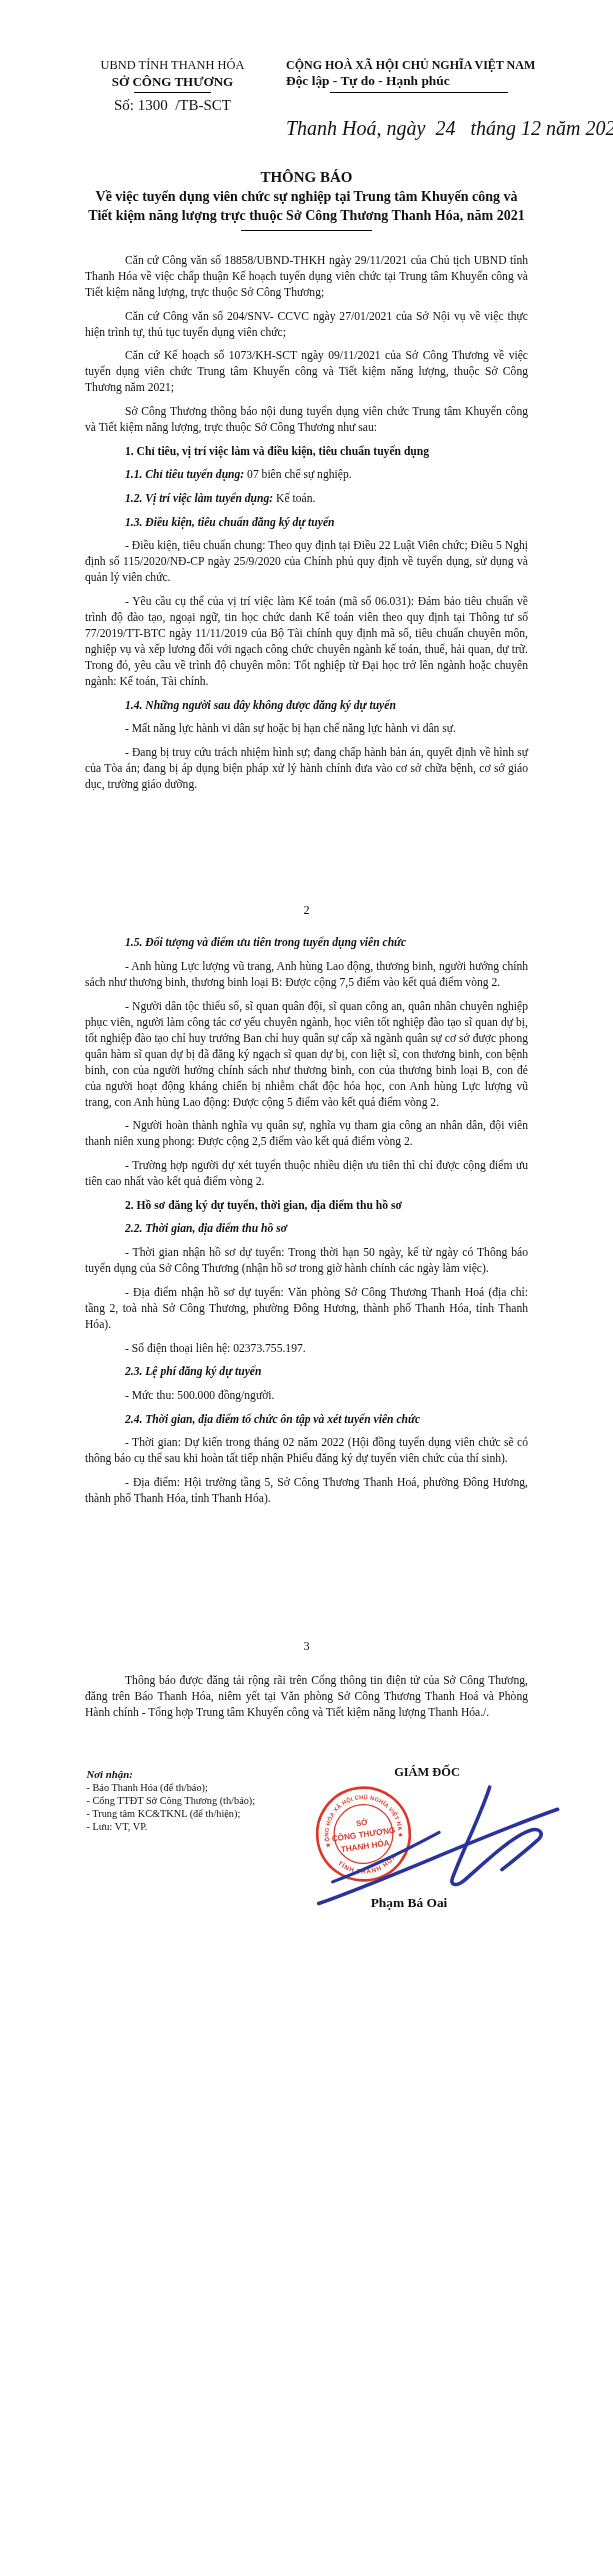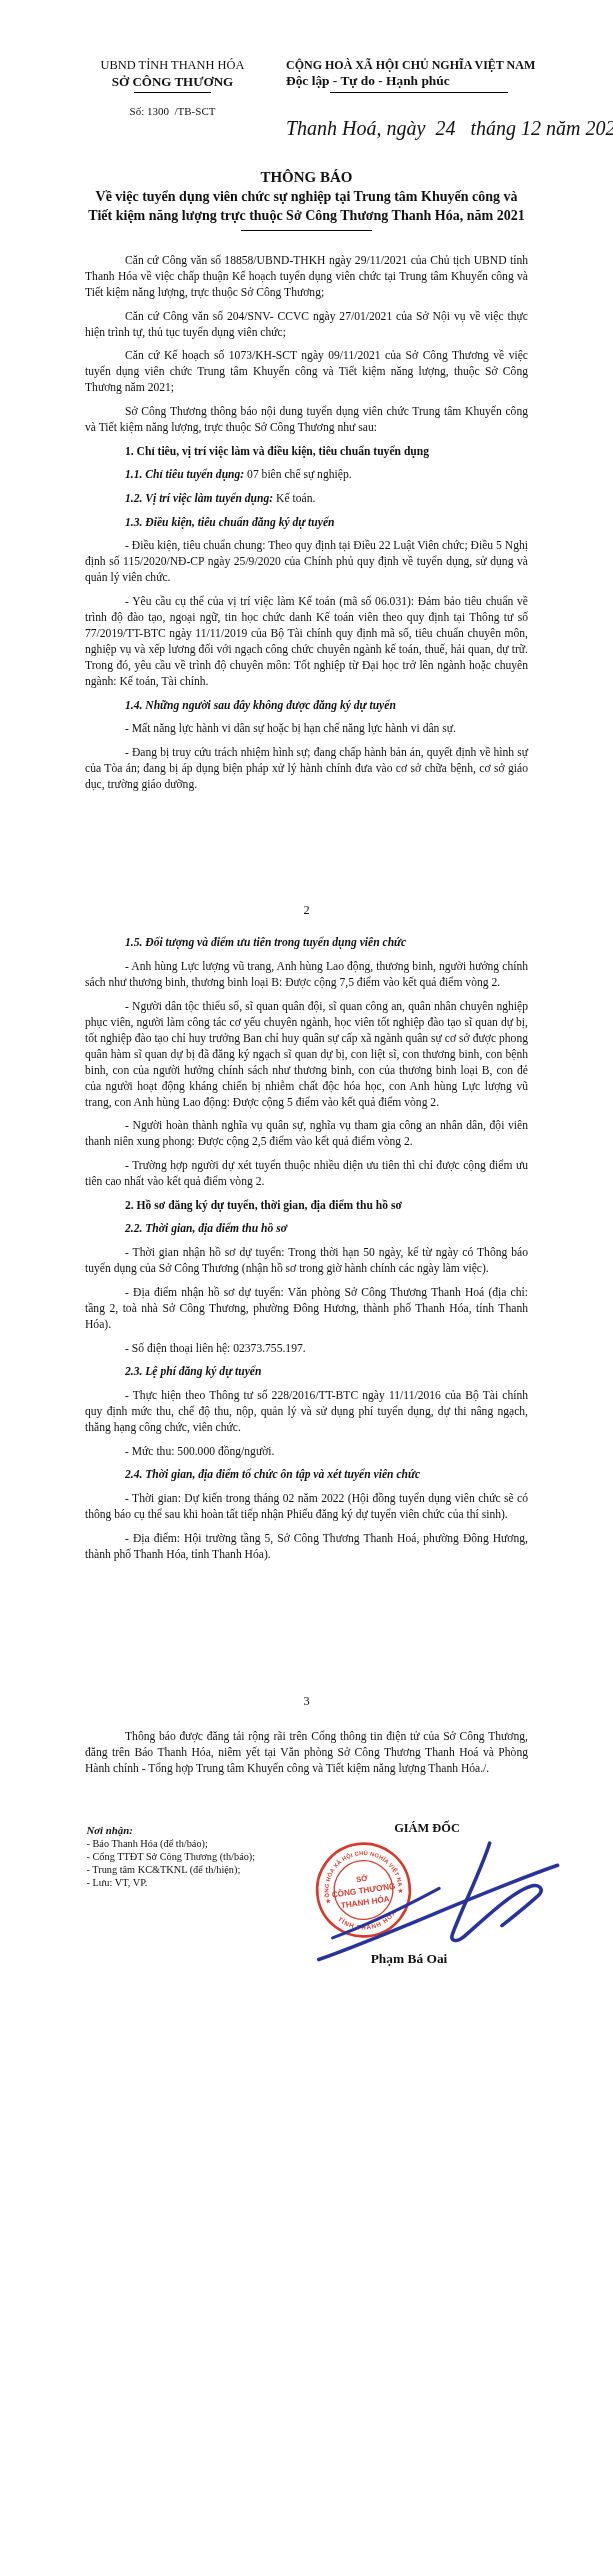--- a/index.html
+++ b/index.html
@@ -19,21 +19,21 @@
   }
   
   .hdr{position:relative;height:137px;}
   .hdr-left{position:absolute;left:77px;top:58px;width:191px;text-align:center;}
   .hdr-right{position:absolute;left:286px;top:58px;width:265px;}
   .org-parent{font-size:12.4px;line-height:15.5px;}
   .org-name{font-size:13px;line-height:15.5px;font-weight:bold;}
   .hdr-rule{height:1px;background:#000;margin:2.6px auto 0 auto;}
   .rule-left{width:77px;}
   .rule-right{width:178px;}
-  .doc-number{font-size:11px;margin-top:12px;white-space:pre;}
+  .doc-number{font-size:15px;margin-top:4px;white-space:pre;}
   .national-title{font-size:12px;line-height:15px;font-weight:bold;}
   .motto{font-size:13.4px;line-height:16px;font-weight:bold;}
   .place-date{font-size:20px;font-style:italic;margin-top:24px;white-space:pre;}
   
   .title-block{text-align:center;margin:31px 64px 0 64px;}
   .doc-type{font-size:15px;line-height:18.5px;font-weight:bold;}
   .doc-title{font-size:14px;line-height:19.6px;font-weight:bold;}
   .title-rule{width:131px;height:1.5px;background:#000;margin:4.1px auto 0 auto;}
   
   .content{margin:21.6px 85px 0 85px;width:443px;}
@@ -112,21 +112,20 @@
     <p class="p">- Anh hùng Lực lượng vũ trang, Anh hùng Lao động, thương binh, người hưởng chính sách như thương binh, thương binh loại B: Được cộng 7,5 điểm vào kết quả điểm vòng 2.</p>
     <p class="p">- Người dân tộc thiểu số, sĩ quan quân đội, sĩ quan công an, quân nhân chuyên nghiệp phục viên, người làm công tác cơ yếu chuyên ngành, học viên tốt nghiệp đào tạo sĩ quan dự bị, tốt nghiệp đào tạo chỉ huy trưởng Ban chỉ huy quân sự cấp xã ngành quân sự cơ sở được phong quân hàm sĩ quan dự bị đã đăng ký ngạch sĩ quan dự bị, con liệt sĩ, con thương binh, con bệnh binh, con của người hưởng chính sách như thương binh, con của thương binh loại B, con đẻ của người hoạt động kháng chiến bị nhiễm chất độc hóa học, con Anh hùng Lực lượng vũ trang, con Anh hùng Lao động: Được cộng 5 điểm vào kết quả điểm vòng 2.</p>
     <p class="p">- Người hoàn thành nghĩa vụ quân sự, nghĩa vụ tham gia công an nhân dân, đội viên thanh niên xung phong: Được cộng 2,5 điểm vào kết quả điểm vòng 2.</p>
     <p class="p">- Trường hợp người dự xét tuyển thuộc nhiều diện ưu tiên thì chỉ được cộng điểm ưu tiên cao nhất vào kết quả điểm vòng 2.</p>
     <p class="p hd-b">2. Hồ sơ đăng ký dự tuyển, thời gian, địa điểm thu hồ sơ</p>
     <p class="p hd-bi">2.2. Thời gian, địa điểm thu hồ sơ</p>
     <p class="p">- Thời gian nhận hồ sơ dự tuyển: Trong thời hạn 50 ngày, kể từ ngày có Thông báo tuyển dụng của Sở Công Thương (nhận hồ sơ trong giờ hành chính các ngày làm việc).</p>
     <p class="p">- Địa điểm nhận hồ sơ dự tuyển: Văn phòng Sở Công Thương Thanh Hoá (địa chỉ: tầng 2, toà nhà Sở Công Thương, phường Đông Hương, thành phố Thanh Hóa, tỉnh Thanh Hóa).</p>
     <p class="p">- Số điện thoại liên hệ: 02373.755.197.</p>
     <p class="p hd-bi">2.3. Lệ phí đăng ký dự tuyển</p>
-    <p class="p">- Thực hiện theo Thông tư số 228/2016/TT-BTC ngày 11/11/2016 của Bộ Tài chính quy định mức thu, chế độ thu, nộp, quản lý và sử dụng phí tuyển dụng, dự thi nâng ngạch, thăng hạng công chức, viên chức.</p>
     <p class="p">- Mức thu: 500.000 đồng/người.</p>
     <p class="p hd-bi">2.4. Thời gian, địa điểm tổ chức ôn tập và xét tuyển viên chức</p>
     <p class="p">- Thời gian: Dự kiến trong tháng 02 năm 2022 (Hội đồng tuyển dụng viên chức sẽ có thông báo cụ thể sau khi hoàn tất tiếp nhận Phiếu đăng ký dự tuyển viên chức của thí sinh).</p>
     <p class="p">- Địa điểm: Hội trường tầng 5, Sở Công Thương Thanh Hoá, phường Đông Hương, thành phố Thanh Hóa, tỉnh Thanh Hóa).</p>
 
     <div class="pagebreak pb-3">
       <span>3</span>
     </div>
 
     <p class="p">Thông báo được đăng tải rộng rãi trên Cổng thông tin điện tử của Sở Công Thương, đăng trên Báo Thanh Hóa, niêm yết tại Văn phòng Sở Công Thương Thanh Hoá và Phòng Hành chính - Tổng hợp Trung tâm Khuyến công và Tiết kiệm năng lượng Thanh Hóa./.</p>

